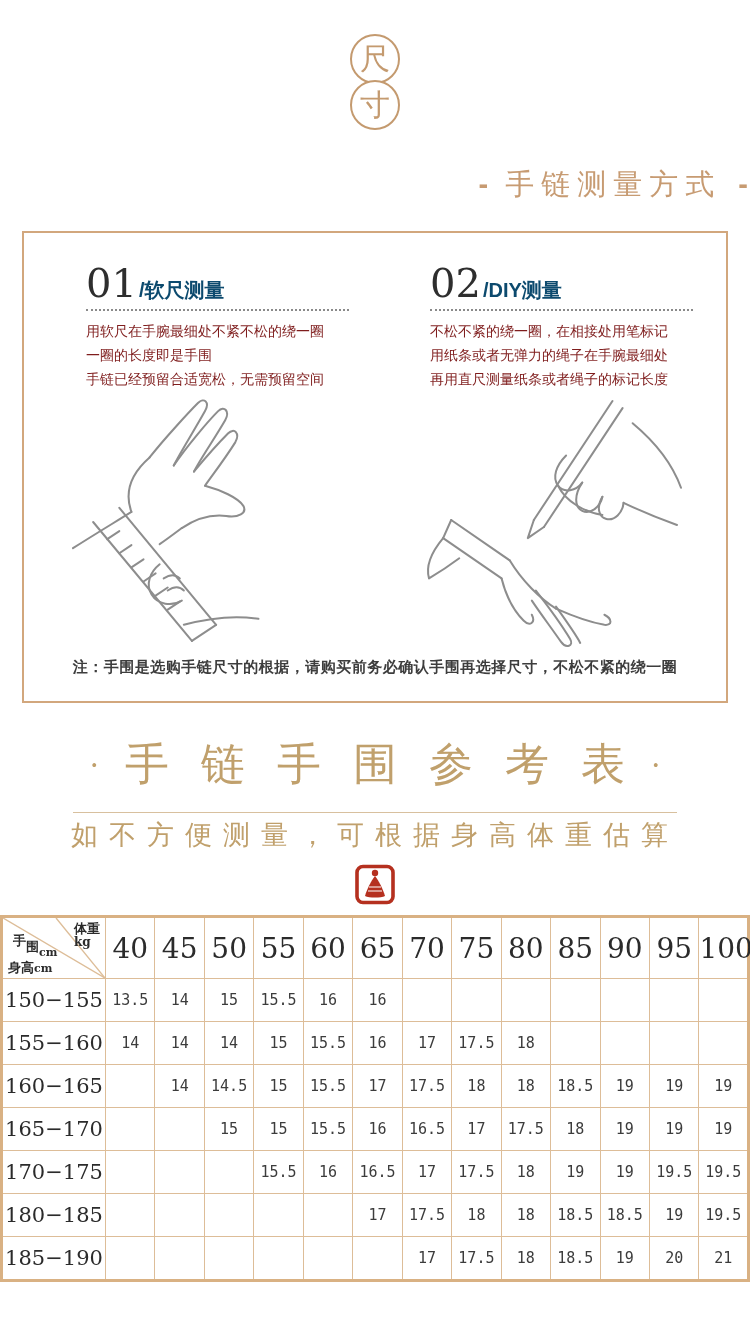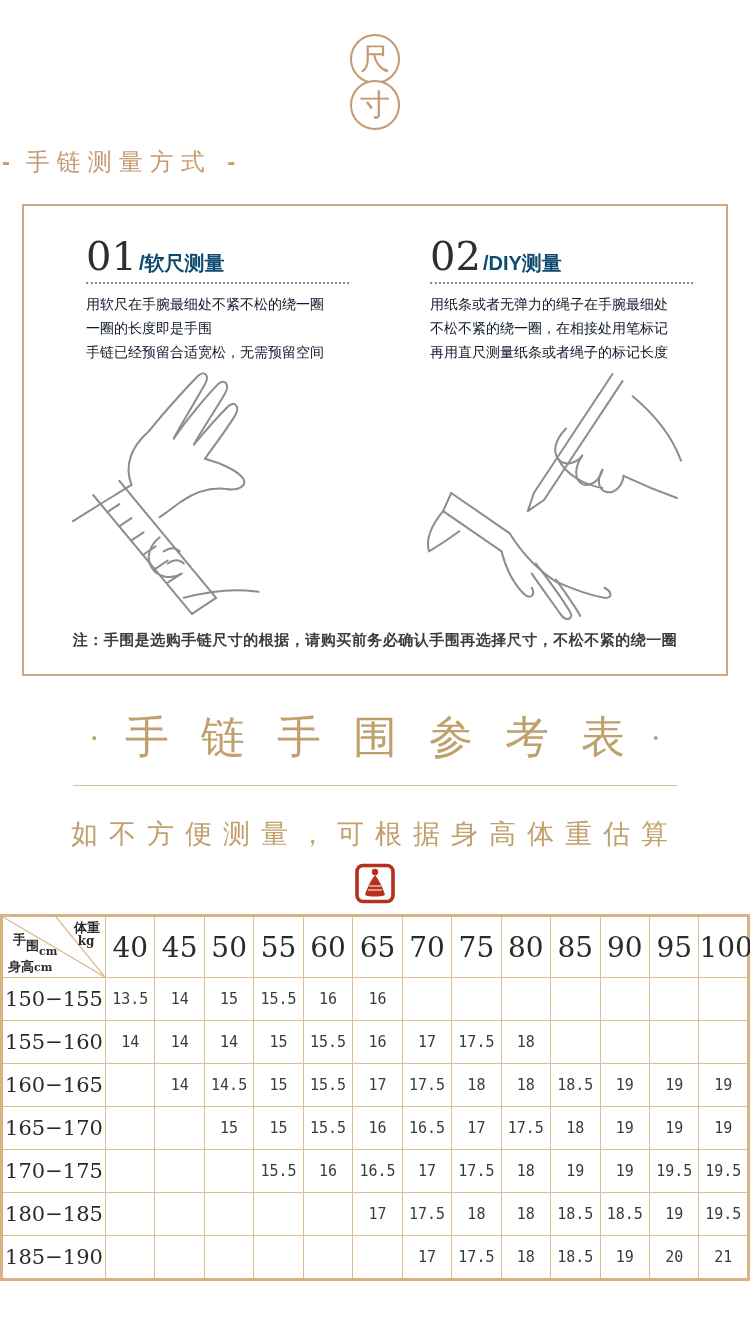--- a/index.html
+++ b/index.html
@@ -9,66 +9,66 @@
   }
   
   .seal-mark{margin:34px auto 0;width:60px;display:flex;flex-direction:column;align-items:center;}
   .seal-circle{
     width:46px;height:46px;border:2px solid #c49a6f;border-radius:50%;
     display:flex;align-items:center;justify-content:center;
     color:#c49a6f;font-size:30px;font-family:"DejaVu Serif",serif;background:#fff;
   }
   .seal-circle.bottom{margin-top:-4px;}
   .main-title{
-    margin-top:16px;text-align:left;color:#c79b72;font-size:24px;letter-spacing:7px;
+    margin-top:35px;text-align:right;color:#c79b72;font-size:29px;letter-spacing:7px;
     font-family:"Liberation Sans",sans-serif;
   }
   .main-title .dash{letter-spacing:0;margin:0 2px;font-weight:bold;}
   
   .measure-box{
     width:702px;height:468px;margin:26px auto 0;border:2px solid #d2a77d;
     box-sizing:content-box;position:relative;background:#fff;
   }
   .methods{display:flex;padding:30px 4px 0 10px;}
   .method{width:50%;padding:0 18px 0 52px;box-sizing:border-box;}
   .method-head{display:flex;align-items:baseline;border-bottom:2px dotted #8a8a8a;padding-bottom:5px;width:96%;}
   .method-number{font-family:"DejaVu Serif",serif;font-size:40px;font-weight:400;color:#2e2e2e;line-height:1;}
   .method-name{font-size:20px;font-weight:bold;color:#0c4a6e;margin-left:2px;}
-  .method-lines{margin-top:9px;font-size:14px;color:#0f172a;line-height:1.7;}
+  .method-lines{margin-top:9px;font-size:14px;color:#7f1d1d;line-height:1.7;}
   .illustrations{display:flex;justify-content:space-between;padding:6px 28px 0 34px;}
   .illus{width:290px;height:252px;}
   .box-note{
     position:absolute;left:0;bottom:24px;width:100%;text-align:center;
     font-size:15px;font-weight:bold;color:#3d3d3d;letter-spacing:0.5px;
   }
   
   .ref-title{
     margin-top:32px;display:flex;justify-content:center;align-items:center;
     color:#c0a06c;font-family:"DejaVu Serif",serif;
   }
   .ref-title .dot{font-size:30px;margin:0 26px;}
   .ref-title .txt{font-size:44px;letter-spacing:32px;margin-right:-32px;}
   .ref-divider{width:604px;height:1px;background:#d8c09e;margin:18px auto 0;}
   .ref-subtitle{
-    margin-top:30px;text-align:center;color:#c0a06c;font-family:Liberation Mono, monospace;
+    margin-top:4px;text-align:center;color:#c0a06c;font-family:Liberation Mono, monospace;
     font-size:27px;letter-spacing:11px;
   }
   .stamp{width:40px;height:42px;margin:10px auto 0;display:block;}
   
   table.size-table{
     width:750px;border-collapse:collapse;margin-top:10px;table-layout:fixed;
     border:3px solid #d9b183;
   }
   table.size-table th,table.size-table td{
     border:1px solid #ddbd98;text-align:center;padding:0;background:#fff;
   }
   th.corner{width:102px;height:60px;position:relative;padding:0;}
   .corner-lines{position:absolute;inset:0;width:100%;height:100%;}
   .corner-txt{position:absolute;font-family:"DejaVu Serif",serif;font-size:13px;color:#2b2b2b;line-height:1.05;}
-  .corner-weight{top:4px;right:5px;text-align:center;}
+  .corner-weight{top:4px;right:5px;text-align:left;}
   .corner-weight .unit{display:block;font-size:12px;padding-right:2px;}
   .corner-wrist{top:16px;left:10px;text-align:right;}
   .corner-wrist .c2{position:relative;top:6px;}
   .corner-wrist .unit{position:relative;top:11px;font-size:11px;}
   .corner-height{bottom:3px;left:5px;}
   .corner-height .unit{font-size:11px;}
   th.w-head{font-family:"DejaVu Serif",serif;font-size:28px;font-weight:400;color:#2b2b2b;height:60px;}
   th.h-label{font-family:"DejaVu Serif",serif;font-size:21px;font-weight:400;color:#2b2b2b;height:42px;text-align:left;padding-left:10px;}
   td.val{font-family:"DejaVu Sans Mono",monospace;font-size:15px;color:#3c3c3c;height:42px;}
   
@@ -104,22 +104,22 @@
         <div>一圈的长度即是手围</div>
         <div>手链已经预留合适宽松，无需预留空间</div>
       </div>
     </div>
     <div class="method">
       <div class="method-head">
         <span class="method-number">02</span>
         <span class="method-name">/DIY测量</span>
       </div>
       <div class="method-lines">
+        <div>不松不紧的绕一圈，在相接处用笔标记</div>
         <div>用纸条或者无弹力的绳子在手腕最细处</div>
-        <div>不松不紧的绕一圈，在相接处用笔标记</div>
         <div>再用直尺测量纸条或者绳子的标记长度</div>
       </div>
     </div>
   </div>
 
   <div class="illustrations">
 
     <svg class="illus" viewBox="0 0 270 250">
       <g class="lineart">
         <path d="M6 150 C28 136 48 124 64 114"></path>

